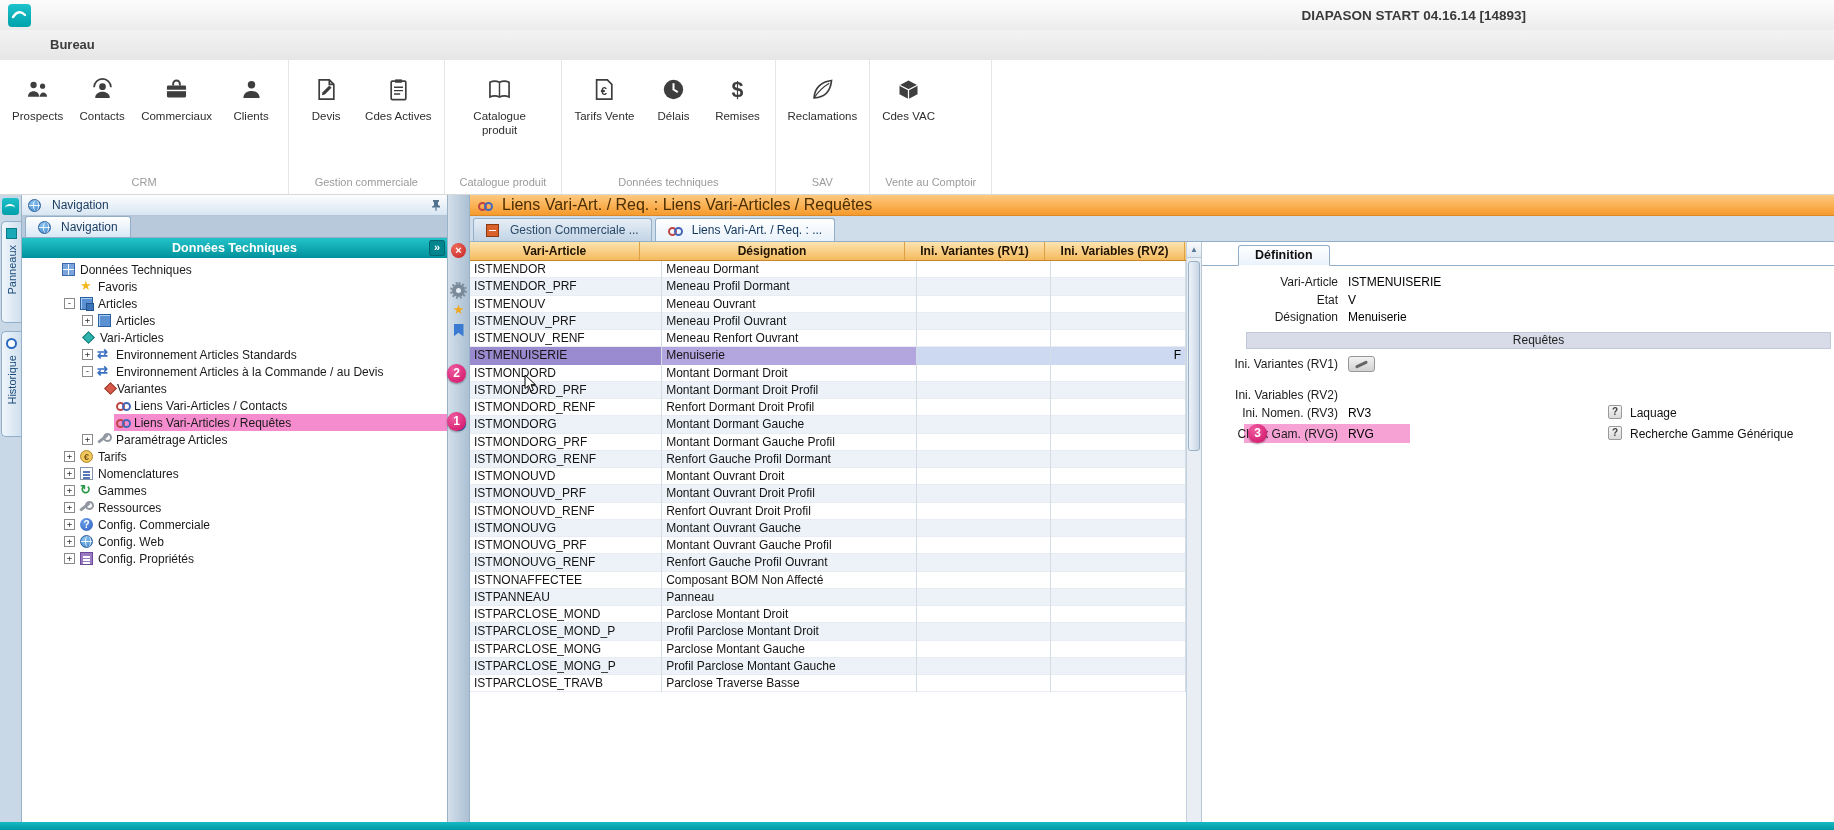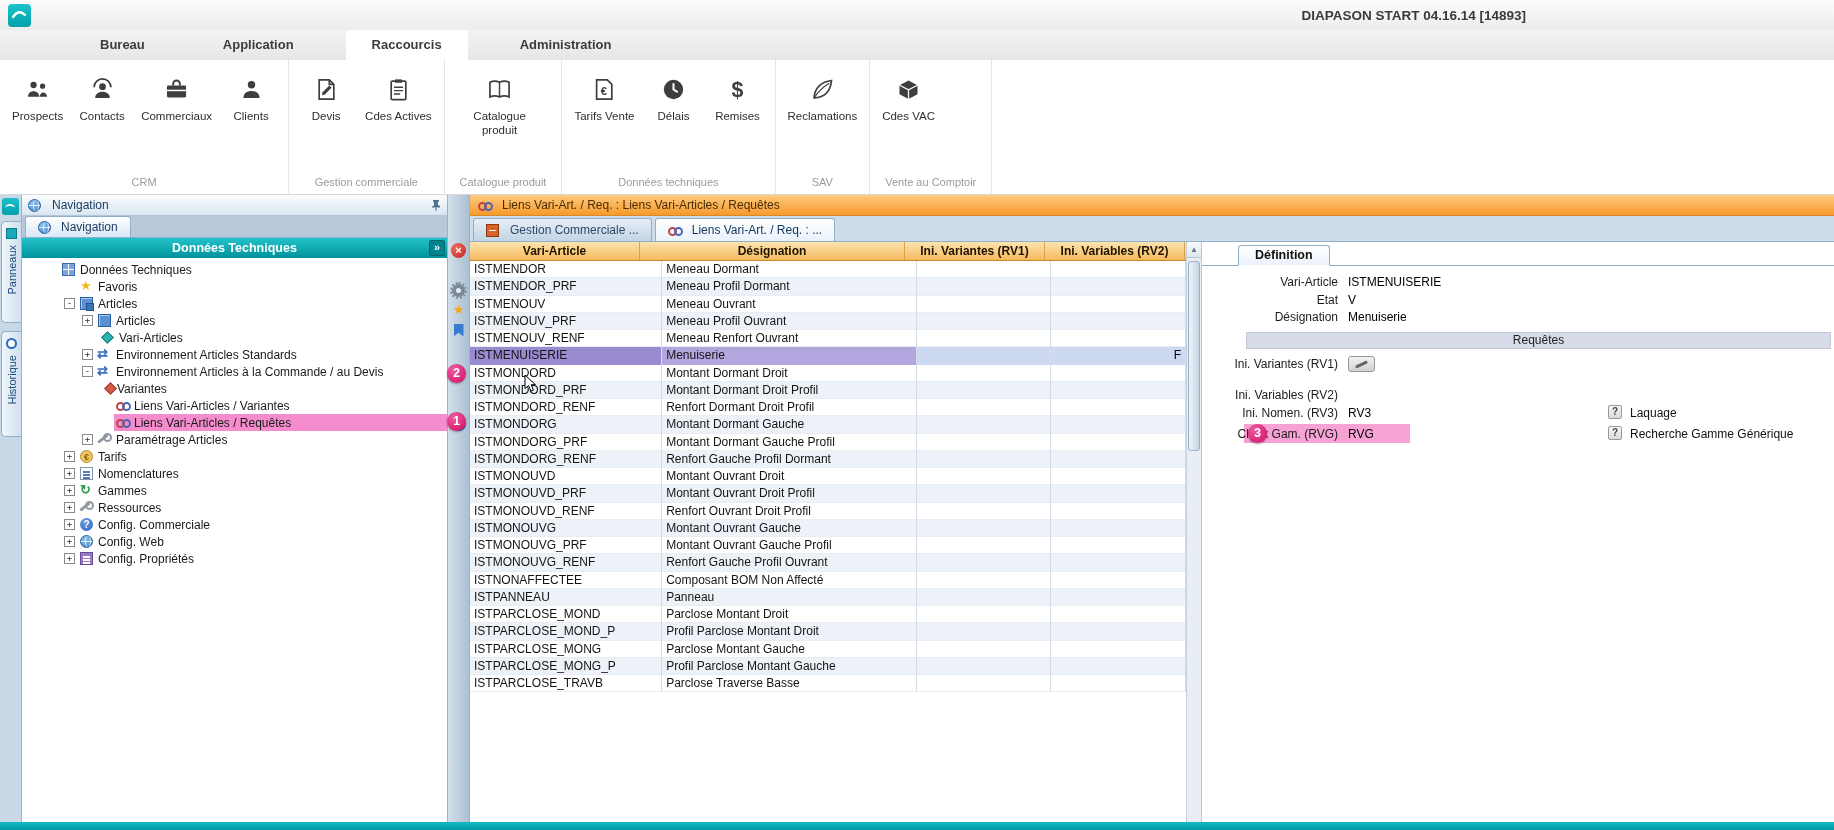--- a/index.html
+++ b/index.html
@@ -6,21 +6,21 @@
   body{font-family:"Liberation Sans",sans-serif;font-size:12px;color:#222;background:#fff;}
   .page{position:relative;width:1834px;height:830px;overflow:hidden;background:#fff;}
 
   
   .titlebar{position:absolute;top:0;left:0;width:100%;height:30px;background:linear-gradient(#fcfcfc,#ececec);display:flex;align-items:center;padding:0 8px;}
   .app-logo{width:23px;height:23px;border-radius:4px;background:linear-gradient(#1ec2ca,#00a2ac);position:relative;flex:none;}
   .app-logo svg{position:absolute;left:3px;top:4px;}
   .app-title{margin-left:auto;margin-right:300px;font-size:13.5px;font-weight:bold;color:#3a3a3a;}
 
   
-  .menubar{position:absolute;top:30px;left:0;width:100%;height:30px;background:linear-gradient(#f3f3f3,#e6e6e6);display:flex;padding-left:74px;gap:26px;}
+  .menubar{position:absolute;top:30px;left:0;width:100%;height:30px;background:linear-gradient(#f3f3f3,#e6e6e6);display:flex;padding-left:24px;gap:26px;flex-direction:column;}
   .mtab{padding:7px 26px 0;font-weight:bold;font-size:13px;color:#3d3d3d;border-radius:4px 4px 0 0;cursor:pointer;}
   .mtab.active{background:#fff;}
 
   
   .ribbon{position:absolute;top:60px;left:0;width:100%;height:135px;background:#fff;border-bottom:1px solid #d8d8d8;display:flex;}
   .rgroup{display:flex;flex-direction:column;border-right:1px solid #e6e6e6;padding:0 5px;}
   .ritems{flex:1;display:flex;align-items:flex-start;padding-top:16px;}
   .ritem{min-width:64px;max-width:100px;padding:0 7px;display:flex;flex-direction:column;align-items:center;gap:6px;cursor:pointer;}
   .ricon svg{width:27px;height:27px;display:block;}
   .rtext{font-size:11.5px;color:#2e2e2e;text-align:center;line-height:1.25;}
@@ -102,21 +102,21 @@
   .sg-gear-icon::before{content:"";position:absolute;inset:-2px;border:2px dotted #7a8a98;border-radius:50%;}
   .sg-gear-icon::after{content:"";position:absolute;inset:4px;background:#e6edf4;border-radius:50%;}
   .sg-star-icon{color:#f2a81e;font-size:13px;line-height:14px;}
   .sg-bookmark-icon{width:10px;height:13px;background:#3a7ad0;clip-path:polygon(0 0,100% 0,100% 100%,50% 72%,0 100%);}
   .sg-clock-icon{width:14px;height:14px;border:2px solid #2a6ac0;border-radius:50%;position:relative;background:#fff;}
   .sg-clock-icon::before{content:"";position:absolute;left:4px;top:1.5px;width:1.5px;height:4px;background:#2a6ac0;}
   .sg-clock-icon::after{content:"";position:absolute;left:4px;top:5px;width:4px;height:1.5px;background:#2a6ac0;}
 
   
   .doc{position:absolute;left:470px;top:0;right:0;bottom:0;}
-  .doc-header{height:21px;background:linear-gradient(#ffca80,#f69a2c);display:flex;align-items:center;gap:6px;padding:0 8px;font-size:12px;color:#4a2d00;border-bottom:1px solid #d9882a;}
+  .doc-header{height:21px;background:linear-gradient(#ffca80,#f69a2c);display:flex;align-items:center;gap:6px;padding:0 8px;font-size:16px;color:#4a2d00;border-bottom:1px solid #d9882a;}
   .doc-tabs{height:26px;background:#cfdcea;display:flex;align-items:flex-end;padding-left:3px;gap:3px;border-bottom:1px solid #93aec7;}
   .doc-tab{height:23px;display:flex;align-items:center;gap:6px;padding:0 12px;border:1px solid #93aec7;border-bottom:none;border-radius:3px 3px 0 0;font-size:12px;cursor:pointer;white-space:nowrap;}
   .doc-tab.inactive{background:linear-gradient(#e6eef6,#c2d4e5);color:#2b4a69;}
   .doc-tab.active{background:linear-gradient(#ffffff,#e9f2fb);color:#10365c;}
   .doc-content{position:absolute;top:47px;left:0;right:0;bottom:0;background:#fff;}
 
   
   .grid{position:absolute;left:0;top:0;width:716px;bottom:0;}
   .grid-head{display:flex;height:19px;background:linear-gradient(#fde4b0,#f5ba5e);border-bottom:1px solid #c8882a;}
   .gh{font-weight:bold;font-size:12px;color:#201400;display:flex;align-items:center;justify-content:center;border-right:1px solid #dca045;cursor:pointer;}
@@ -388,21 +388,21 @@
               <span class="tlabel">Articles</span>
             </span>
           </div>
           <div class="trow" style="padding-left: 60px;">
             <span class="toggle">+</span>
             <span class="rest">
               <span class="ti ti-cube"></span>
               <span class="tlabel">Articles</span>
             </span>
           </div>
-          <div class="trow" style="padding-left: 63px;">
+          <div class="trow" style="padding-left: 44px;">
             <span class="toggle empty"></span>
             <span class="rest">
               <span class="ti ti-diamond"></span>
               <span class="tlabel">Vari-Articles</span>
             </span>
           </div>
           <div class="trow" style="padding-left: 60px;">
             <span class="toggle">+</span>
             <span class="rest">
               <span class="ti ti-env"></span>
@@ -420,21 +420,21 @@
             <span class="toggle empty"></span>
             <span class="rest">
               <span class="ti ti-variant"></span>
               <span class="tlabel">Variantes</span>
             </span>
           </div>
           <div class="trow" style="padding-left: 78px;">
             <span class="toggle empty"></span>
             <span class="rest">
               <span class="ti ti-link"></span>
-              <span class="tlabel">Liens Vari-Articles / Variantes</span>
+              <span class="tlabel">Liens Vari-Articles / Contacts</span>
             </span>
           </div>
           <div class="trow tsel" style="padding-left: 78px; justify-content: center;">
             <span class="toggle empty"></span>
             <span class="rest">
               <span class="ti ti-link"></span>
               <span class="tlabel">Liens Vari-Articles / Requêtes</span>
             </span>
           </div>
           <div class="trow" style="padding-left: 60px;">

